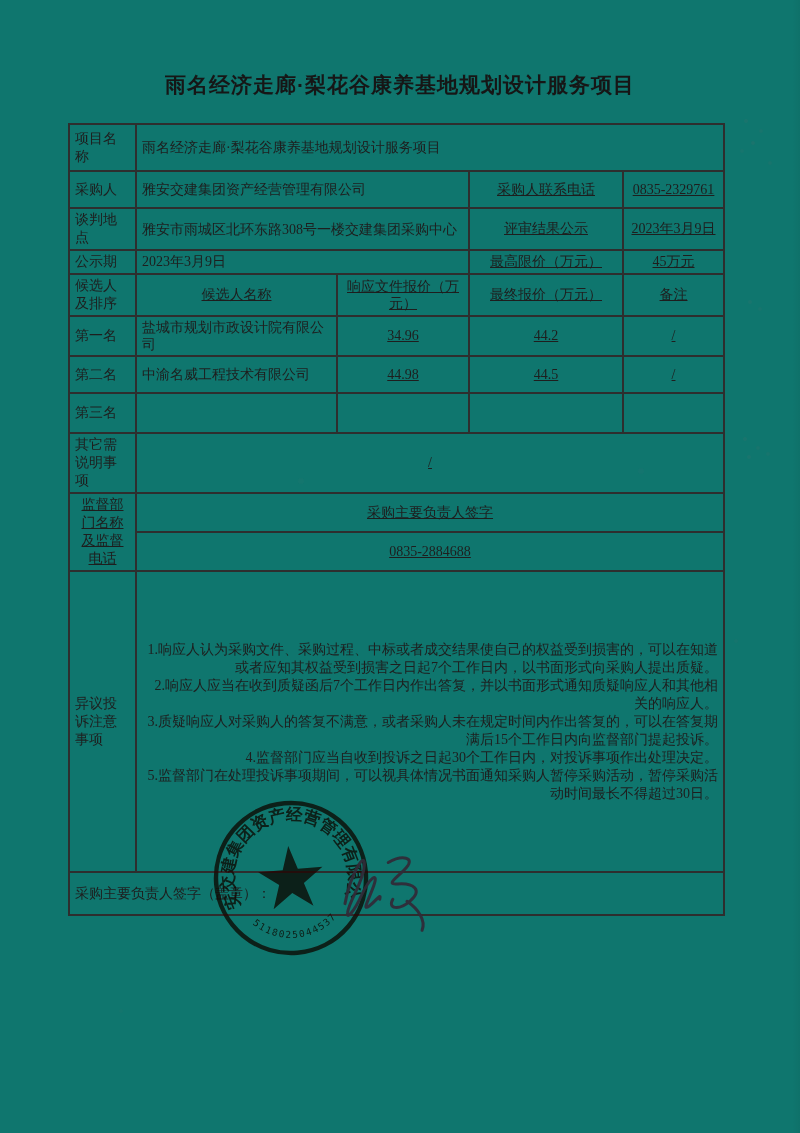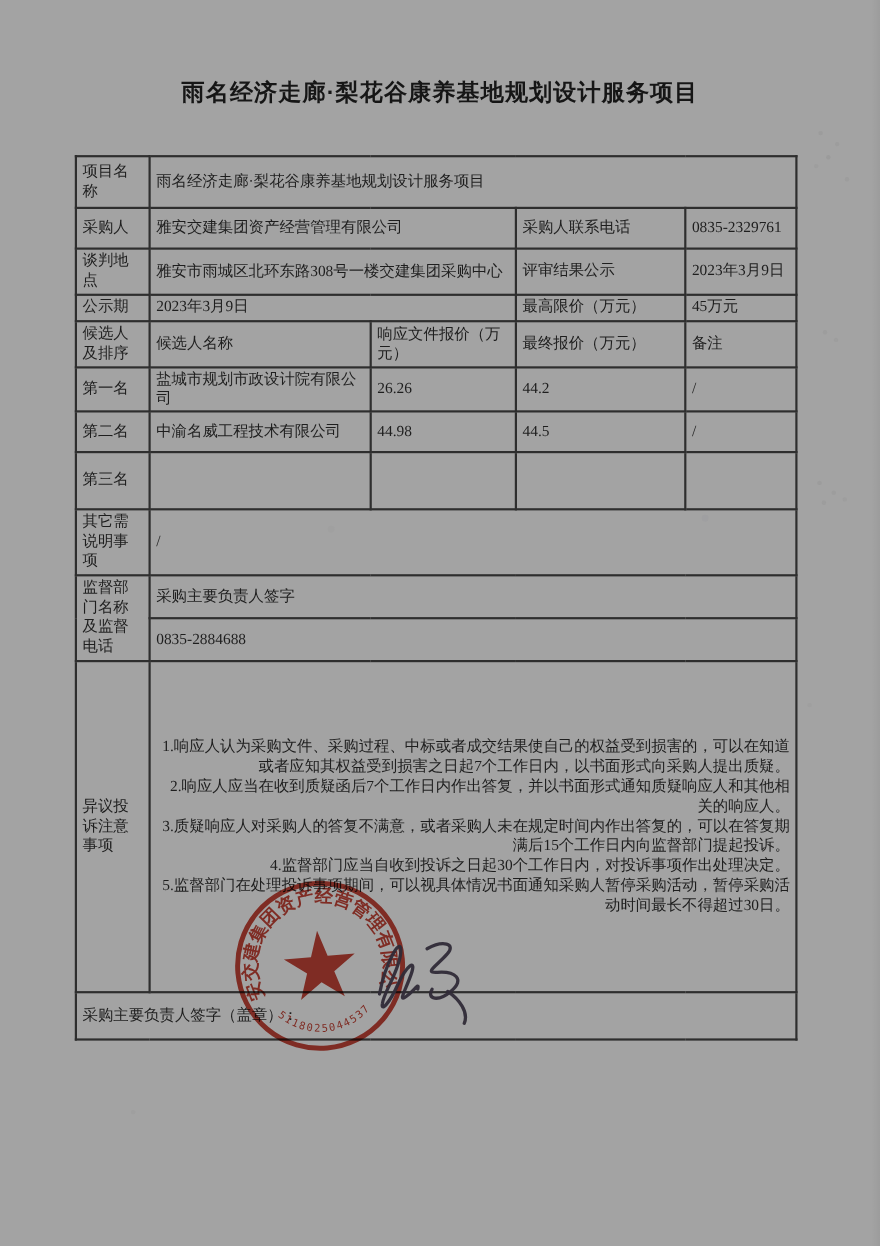--- a/index.html
+++ b/index.html
@@ -1,19 +1,19 @@
 <!DOCTYPE html>
 <html><head>
 <meta charset="utf-8">
 <style>
   html,body{margin:0;padding:0;background:#ffffff;}
   .page{
     position:relative;
     width:800px;height:1133px;
-    background:#a3a3a3;
+    background:#0f766e;
     overflow:hidden;
     font-family:"Liberation Serif","DejaVu Serif",serif;
     color:#1e1e1e;
   }
   
   .edge-shade{
     position:absolute;right:0;top:0;bottom:0;width:8px;
     background:linear-gradient(to right, rgba(0,0,0,0), rgba(0,0,0,0.045));
   }
   
@@ -40,38 +40,38 @@
   .doc-title{
     position:absolute;top:71px;left:0;width:100%;
     text-align:center;
     font-family:"Liberation Sans","DejaVu Sans",sans-serif;
     font-weight:bold;
     font-size:21px;line-height:27px;
     letter-spacing:1px;
     color:#161616;
   }
   table.result-table{
-    position:absolute;left:68px;top:141px;
+    position:absolute;left:68px;top:123px;
     width:655px;
     border-collapse:collapse;
     table-layout:fixed;
   }
   table.result-table td{
     border:2px solid #2e2e2e;
     padding:2px 5px;
     font-size:14px;
     line-height:18px;
     vertical-align:middle;
     color:#1e1e1e;
     overflow:hidden;
     word-break:break-all;
   }
   td.lab{text-align:left;padding-left:4px;padding-right:3px;}
   td.val{text-align:left;padding-left:8px;}
-  td.ctr{}
+  td.ctr{text-align:center;text-decoration:underline;}
   td.notes-cell{padding:12px 14px;font-size:15px;line-height:23px;text-align:left;}
   td.sig-cell{font-size:15px;padding-left:6px;}
   .note-item{margin:0;text-align:right;}
   
   .seal{
     position:absolute;left:211px;top:798px;
     width:160px;height:160px;
     mix-blend-mode:multiply;
     opacity:.92;
     transform:rotate(-5deg);
@@ -128,32 +128,32 @@
       <tr style="height:40px">
         <td class="lab">候选人及排序</td>
         <td class="ctr">候选人名称</td>
         <td class="ctr" style="line-height:17px">响应文件报价（万元）</td>
         <td class="ctr">最终报价（万元）</td>
         <td class="ctr">备注</td>
       </tr>
       <tr style="height:40px">
         <td class="lab">第一名</td>
         <td class="val" style="line-height:17px">盐城市规划市政设计院有限公司</td>
-        <td class="ctr">26.26</td>
+        <td class="ctr">34.96</td>
         <td class="ctr">44.2</td>
         <td class="ctr">/</td>
       </tr>
       <tr style="height:37px">
         <td class="lab">第二名</td>
         <td class="val">中渝名威工程技术有限公司</td>
         <td class="ctr">44.98</td>
         <td class="ctr">44.5</td>
         <td class="ctr">/</td>
       </tr>
-      <tr style="height:52px">
+      <tr style="height:40px">
         <td class="lab">第三名</td>
         <td class="val"></td>
         <td class="ctr"></td>
         <td class="ctr"></td>
         <td class="ctr"></td>
       </tr>
       <tr style="height:44px">
         <td class="lab">其它需说明事项</td>
         <td class="ctr" colspan="4">/</td>
       </tr>

